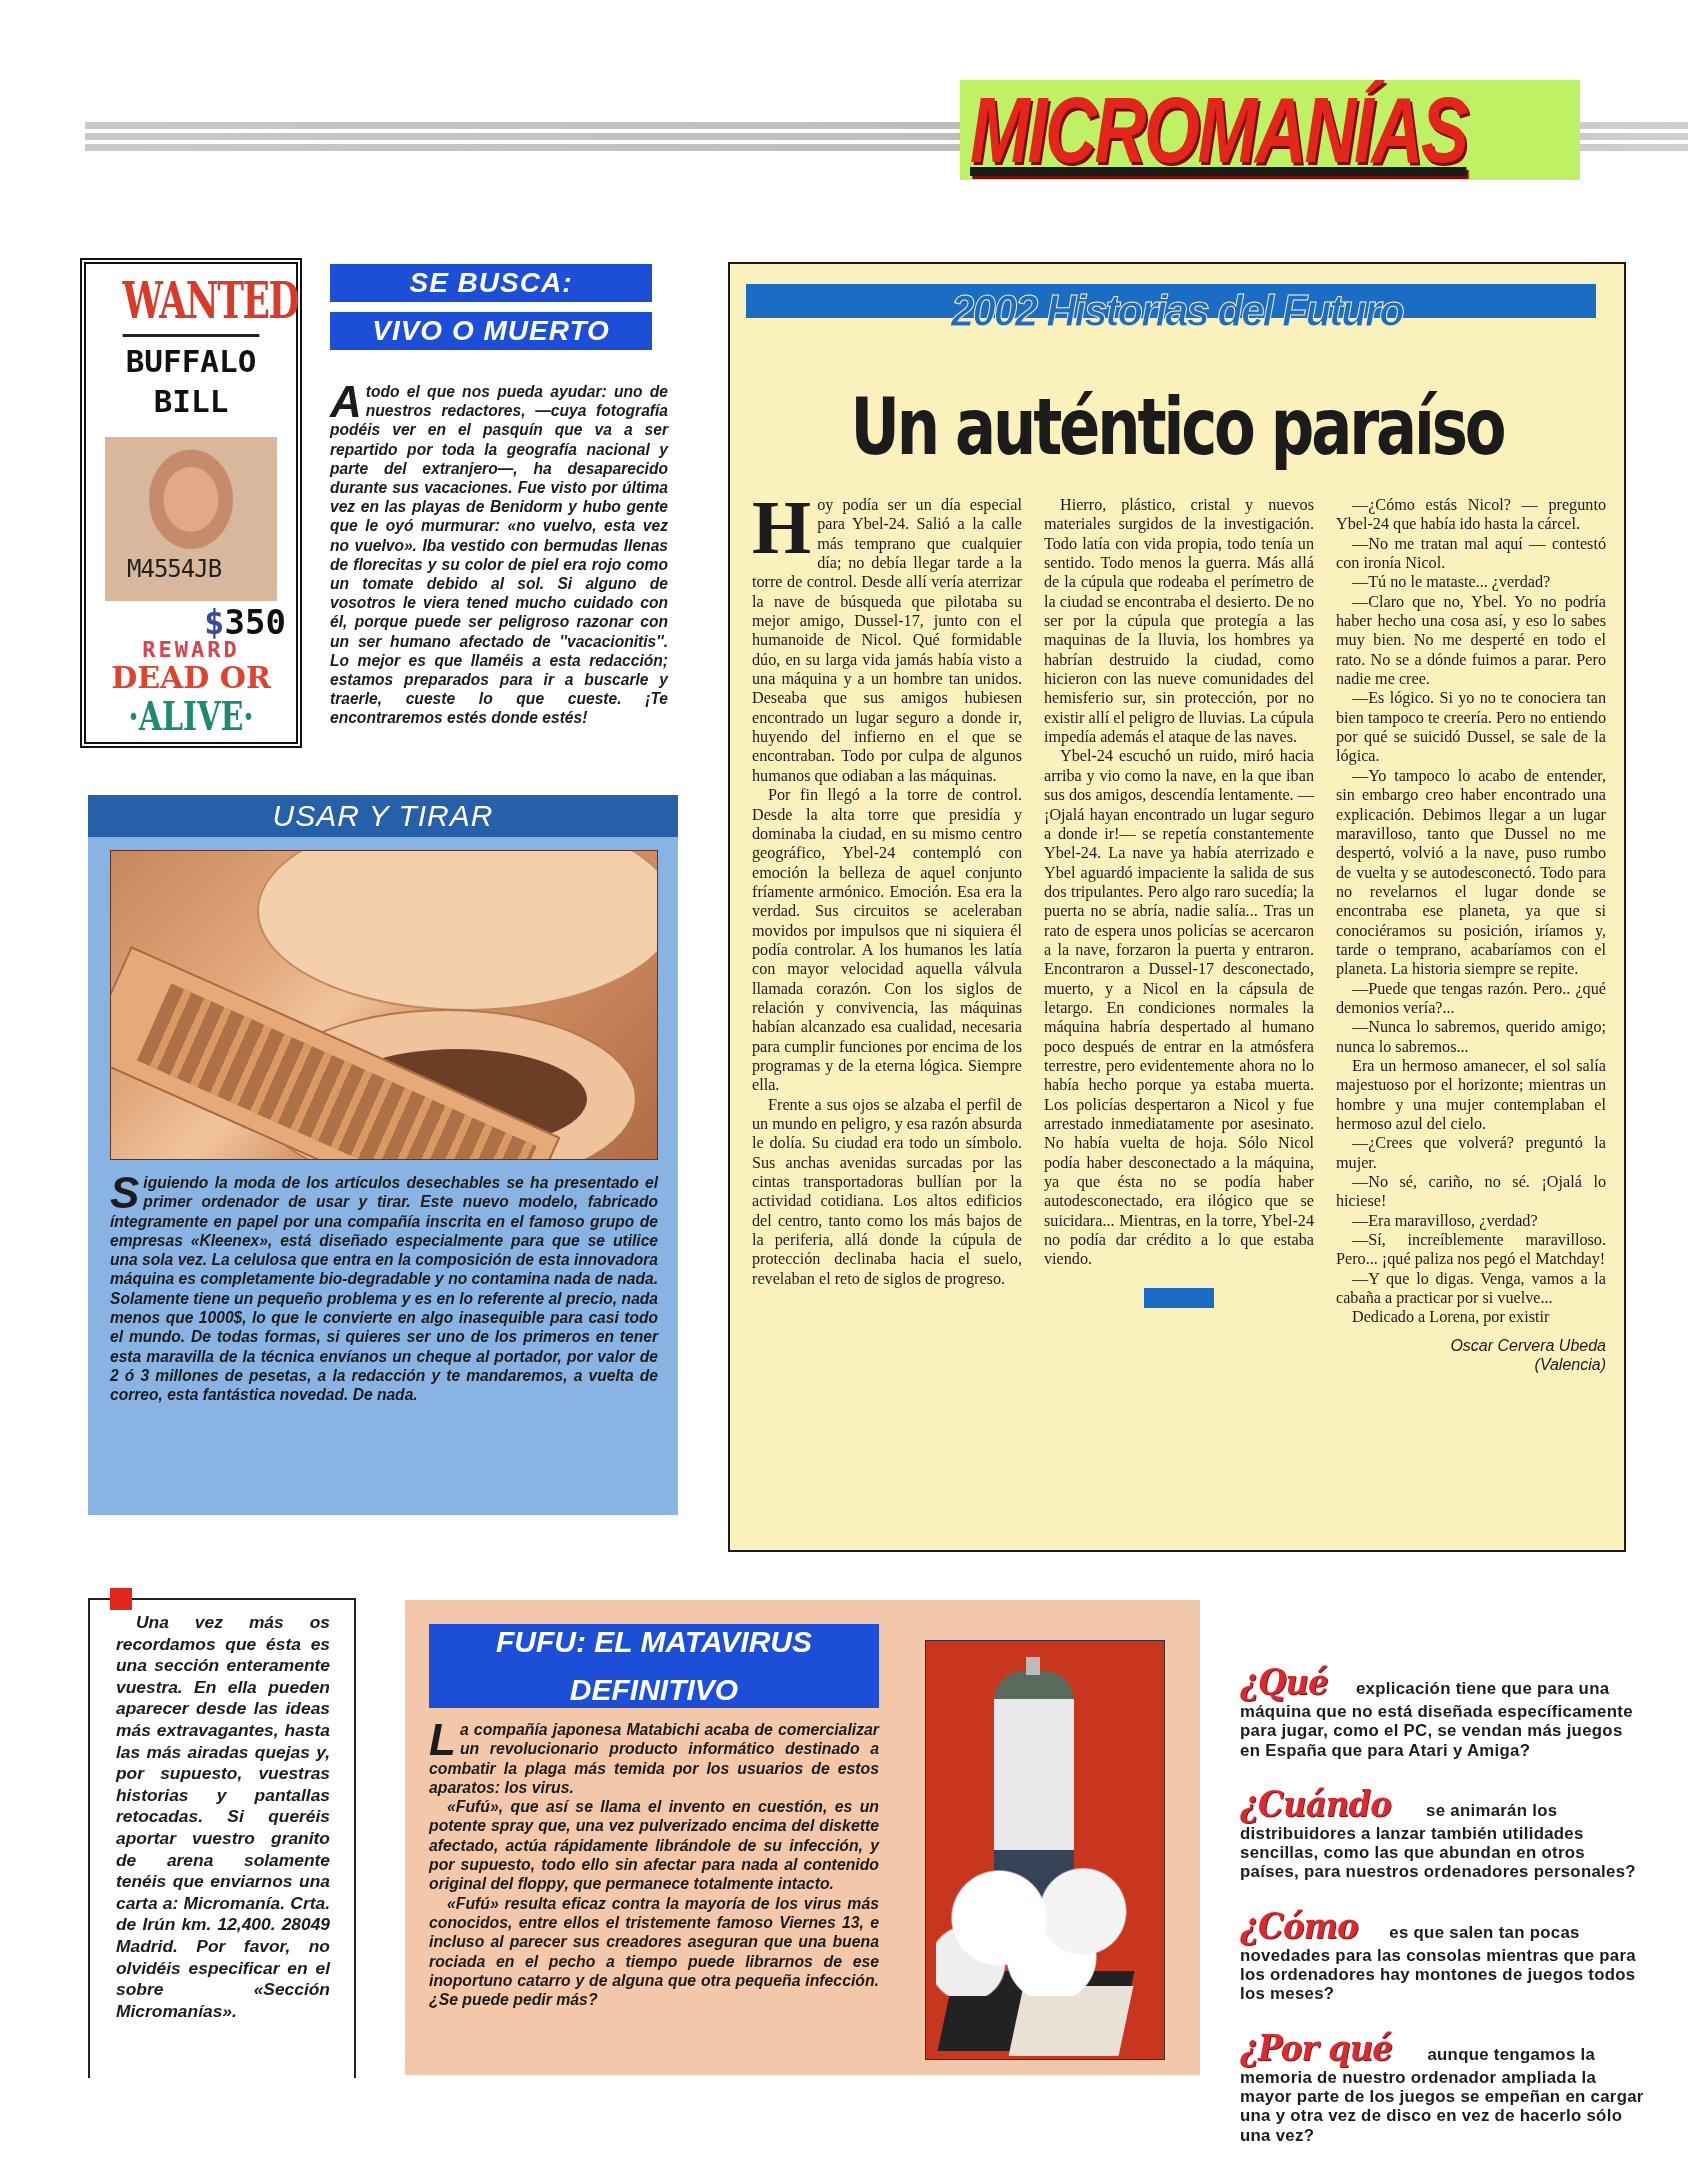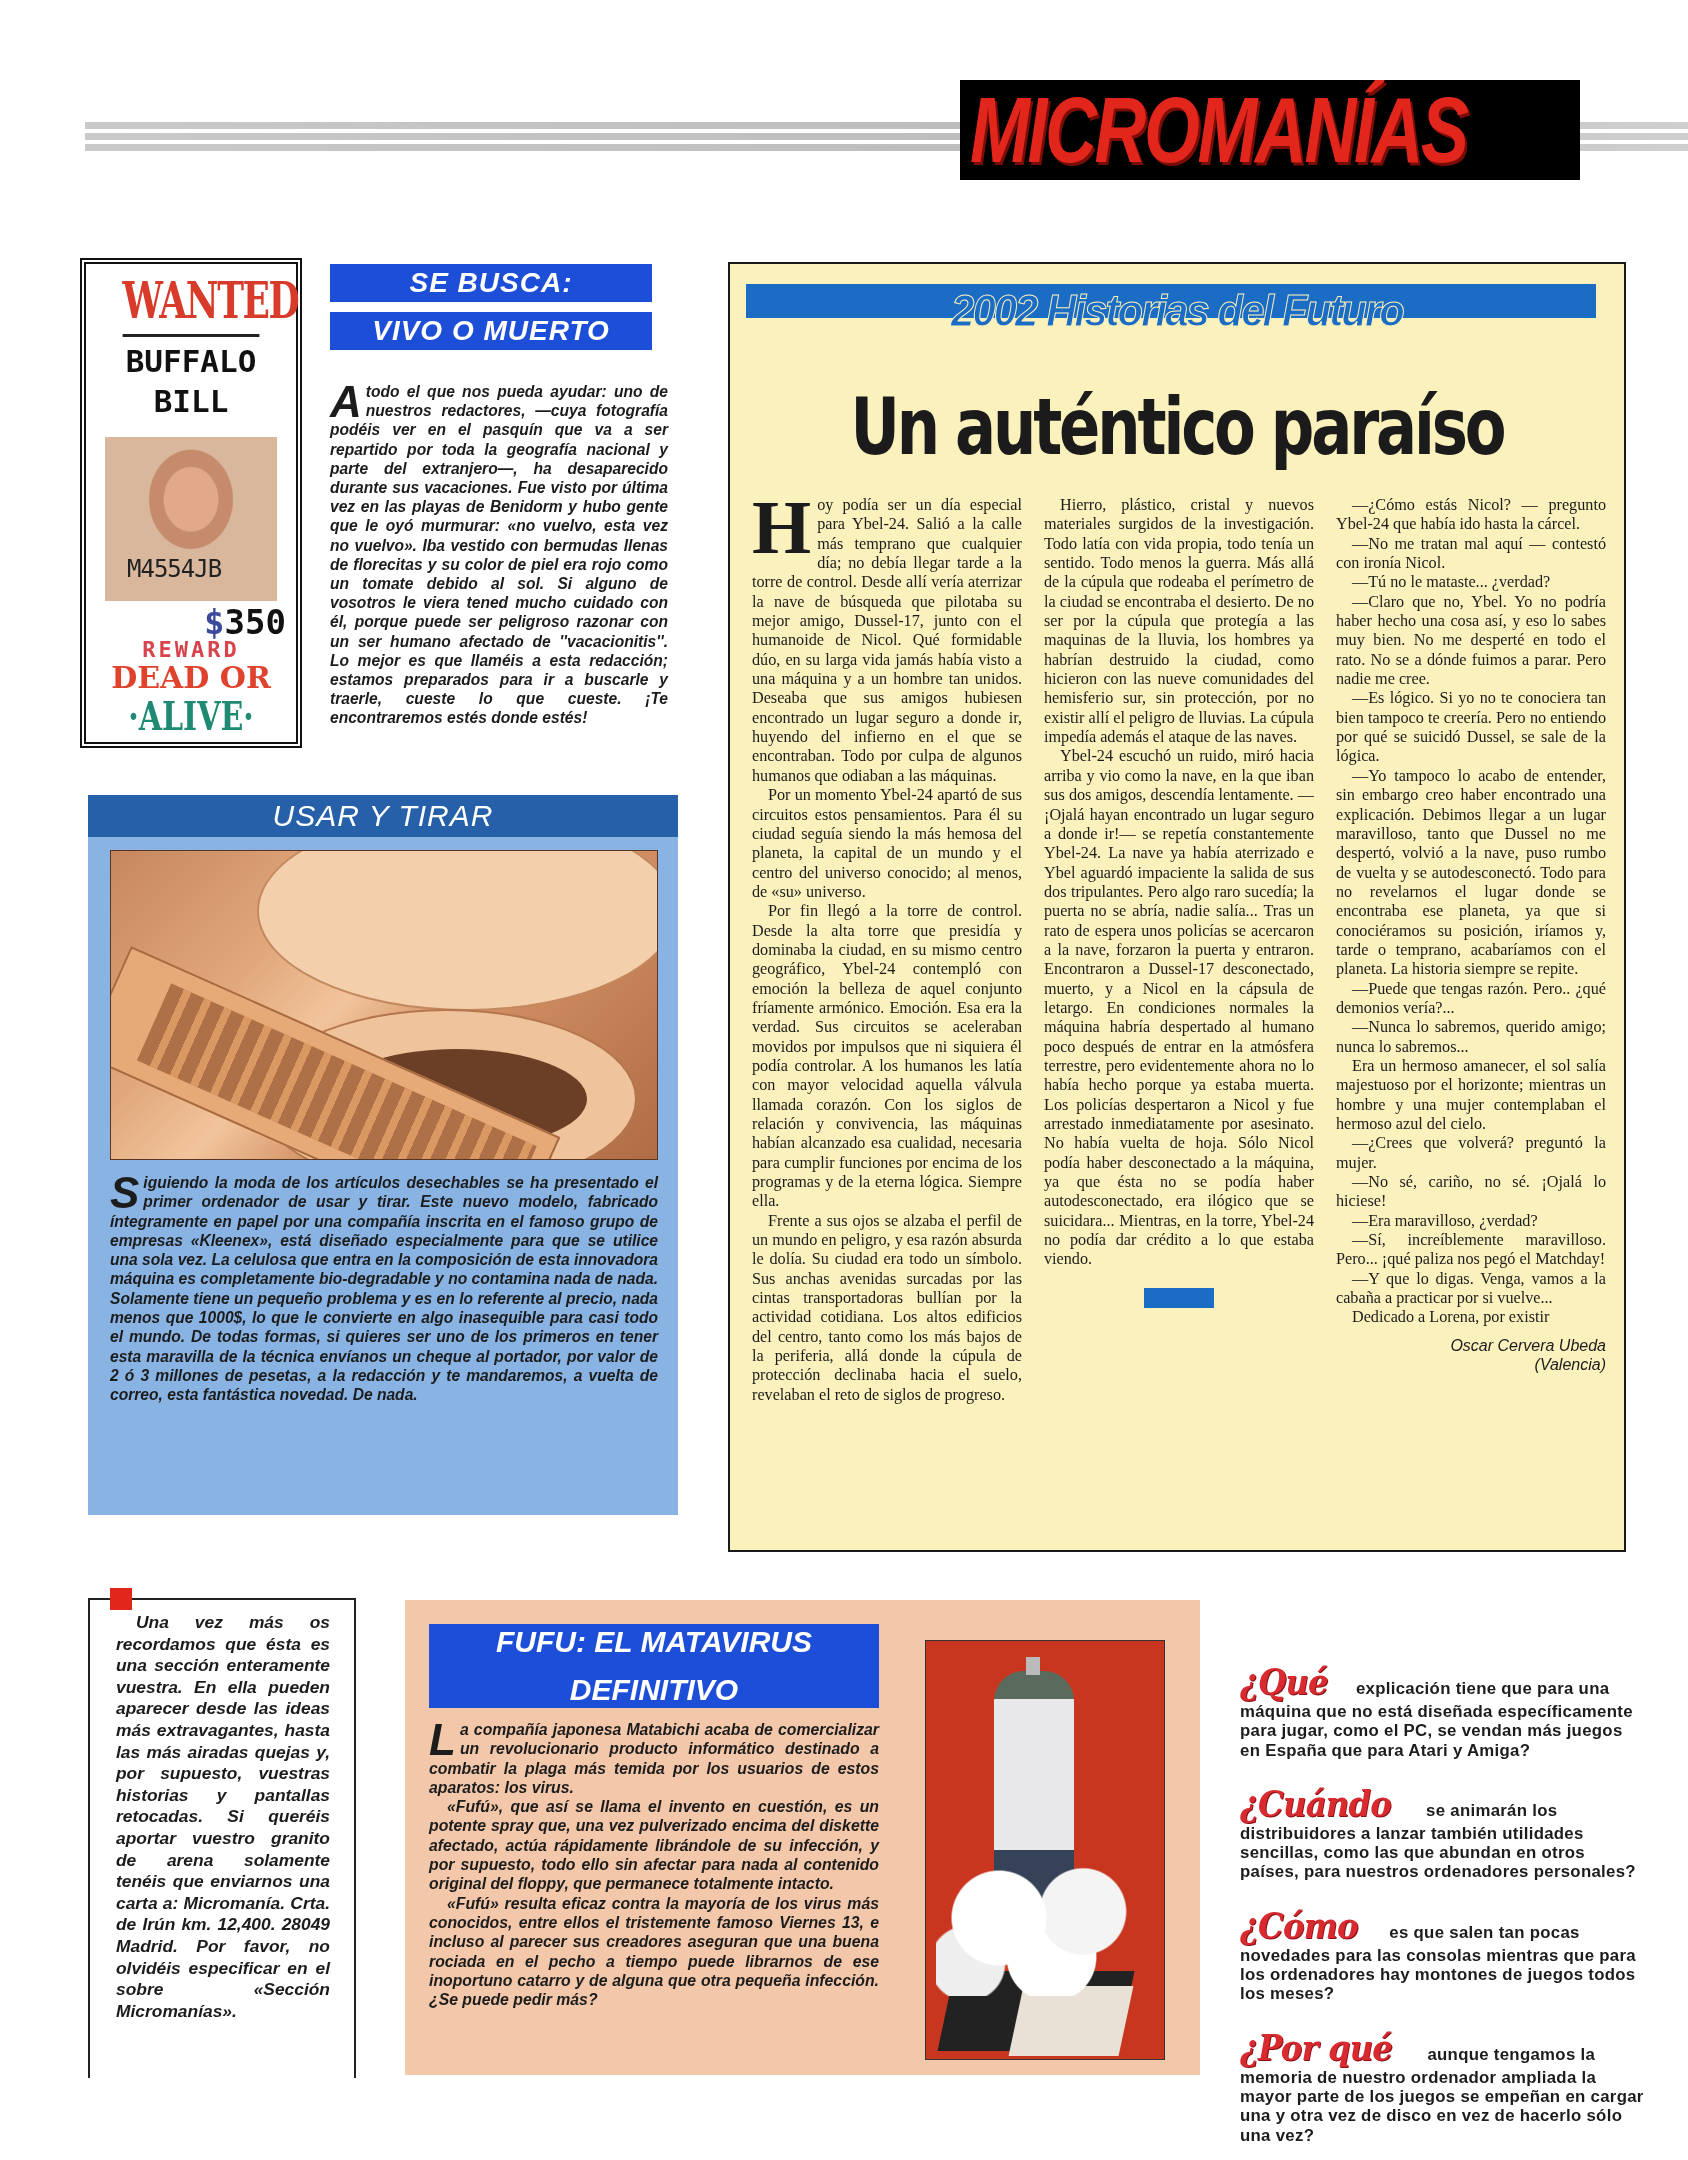--- a/index.html
+++ b/index.html
@@ -2,21 +2,21 @@
 <html><head>
 <meta charset="utf-8">
 <style>
   * { box-sizing: border-box; margin: 0; padding: 0; }
   html, body { width: 1688px; height: 2160px; background: #ffffff; overflow: hidden; }
   body { position: relative; font-family: "Liberation Sans", "DejaVu Sans", sans-serif; color: #1a1a1a; }
 
   
   .header-stripes { position: absolute; left: 85px; top: 122px; width: 1603px; height: 36px; }
   .header-stripes .stripe { height: 7px; background: linear-gradient(90deg, #c9c9c9, #bcbcbc 60%, #cfcfcf); margin-bottom: 4px; }
-  .masthead { position: absolute; left: 960px; top: 80px; width: 620px; height: 100px; background: #000000; padding-left: 10px; }
+  .masthead { position: absolute; left: 960px; top: 80px; width: 620px; height: 100px; background: #bef264; padding-left: 10px; text-decoration: underline; }
   .masthead span { display: block; font-family: "Liberation Sans", sans-serif; font-weight: bold; font-style: italic; font-size: 92px; letter-spacing: -3px; color: #e3261b; text-shadow: 3px 3px 0 #7a0d08; transform: scaleX(0.78); transform-origin: left center; line-height: 100px; white-space: nowrap; }
 
   
   .wanted { position: absolute; left: 80px; top: 258px; width: 222px; height: 490px; border: 6px double #111; background: #fff; padding: 8px 10px; text-align: center; font-family: "DejaVu Sans Mono", monospace; }
   .wanted .w-title { font-family: "DejaVu Serif", serif; font-weight: bold; font-size: 50px; color: #d93b2b; letter-spacing: -2px; transform: scaleX(0.72); line-height: 58px; border-bottom: 3px solid #222; padding-bottom: 4px; }
   .wanted .w-name { font-weight: bold; font-size: 31px; line-height: 32px; margin-top: 8px; color: #111; }
   .wanted .w-photo { margin: 20px auto 0; width: 172px; height: 164px; background: radial-gradient(ellipse at 50% 38%, #e2a88a 0 22%, #c58b6c 23% 34%, #d8b79c 35%); position: relative; }
   .wanted .w-photo .w-plate { position: absolute; left: 22px; bottom: 18px; font-family: "DejaVu Sans Mono", monospace; font-size: 24px; color: #222; letter-spacing: -1px; }
   .wanted .w-reward-amount { font-weight: bold; font-size: 34px; color: #111; text-align: right; padding-left: 12px; line-height: 34px; margin-top: 4px; }
   .wanted .w-reward-amount .cur { color: #3c4a9c; }
@@ -130,21 +130,20 @@
   </div>
 </div>
 
 <div class="story">
   <div class="s-band"></div>
   <div class="s-kicker">2002 Historias del Futuro</div>
   <div class="s-title">Un auténtico paraíso</div>
   <div class="s-cols">
     <div class="s-col">
       <p class="first"><span class="dropcap-serif">H</span><span>oy podía ser un día especial para Ybel-24. Salió a la calle más temprano que cualquier día; no debía llegar tarde a la torre de control. Desde allí vería aterrizar la nave de búsqueda que pilotaba su mejor amigo, Dussel-17, junto con el humanoide de Nicol. Qué formidable dúo, en su larga vida jamás había visto a una máquina y a un hombre tan unidos. Deseaba que sus amigos hubiesen encontrado un lugar seguro a donde ir, huyendo del infierno en el que se encontraban. Todo por culpa de algunos humanos que odiaban a las máquinas.</span></p>
-      <p>Por un momento Ybel-24 apartó de sus circuitos estos pensamientos. Para él su ciudad seguía siendo la más hemosa del planeta, la capital de un mundo y el centro del universo conocido; al menos, de «su» universo.</p>
       <p>Por fin llegó a la torre de control. Desde la alta torre que presidía y dominaba la ciudad, en su mismo centro geográfico, Ybel-24 contempló con emoción la belleza de aquel conjunto fríamente armónico. Emoción. Esa era la verdad. Sus circuitos se aceleraban movidos por impulsos que ni siquiera él podía controlar. A los humanos les latía con mayor velocidad aquella válvula llamada corazón. Con los siglos de relación y convivencia, las máquinas habían alcanzado esa cualidad, necesaria para cumplir funciones por encima de los programas y de la eterna lógica. Siempre ella.</p>
       <p>Frente a sus ojos se alzaba el perfil de un mundo en peligro, y esa razón absurda le dolía. Su ciudad era todo un símbolo. Sus anchas avenidas surcadas por las cintas transportadoras bullían por la actividad cotidiana. Los altos edificios del centro, tanto como los más bajos de la periferia, allá donde la cúpula de protección declinaba hacia el suelo, revelaban el reto de siglos de progreso.</p>
     </div>
     <div class="s-col">
       <p>Hierro, plástico, cristal y nuevos materiales surgidos de la investigación. Todo latía con vida propia, todo tenía un sentido. Todo menos la guerra. Más allá de la cúpula que rodeaba el perímetro de la ciudad se encontraba el desierto. De no ser por la cúpula que protegía a las maquinas de la lluvia, los hombres ya habrían destruido la ciudad, como hicieron con las nueve comunidades del hemisferio sur, sin protección, por no existir allí el peligro de lluvias. La cúpula impedía además el ataque de las naves.</p>
       <p>Ybel-24 escuchó un ruido, miró hacia arriba y vio como la nave, en la que iban sus dos amigos, descendía lentamente. —¡Ojalá hayan encontrado un lugar seguro a donde ir!— se repetía constantemente Ybel-24. La nave ya había aterrizado e Ybel aguardó impaciente la salida de sus dos tripulantes. Pero algo raro sucedía; la puerta no se abría, nadie salía... Tras un rato de espera unos policías se acercaron a la nave, forzaron la puerta y entraron. Encontraron a Dussel-17 desconectado, muerto, y a Nicol en la cápsula de letargo. En condiciones normales la máquina habría despertado al humano poco después de entrar en la atmósfera terrestre, pero evidentemente ahora no lo había hecho porque ya estaba muerta. Los policías despertaron a Nicol y fue arrestado inmediatamente por asesinato. No había vuelta de hoja. Sólo Nicol podía haber desconectado a la máquina, ya que ésta no se podía haber autodesconectado, era ilógico que se suicidara... Mientras, en la torre, Ybel-24 no podía dar crédito a lo que estaba viendo.</p>
       <div class="end-mark"></div>
     </div>
     <div class="s-col">
       <p>—¿Cómo estás Nicol? — pregunto Ybel-24 que había ido hasta la cárcel.</p>

